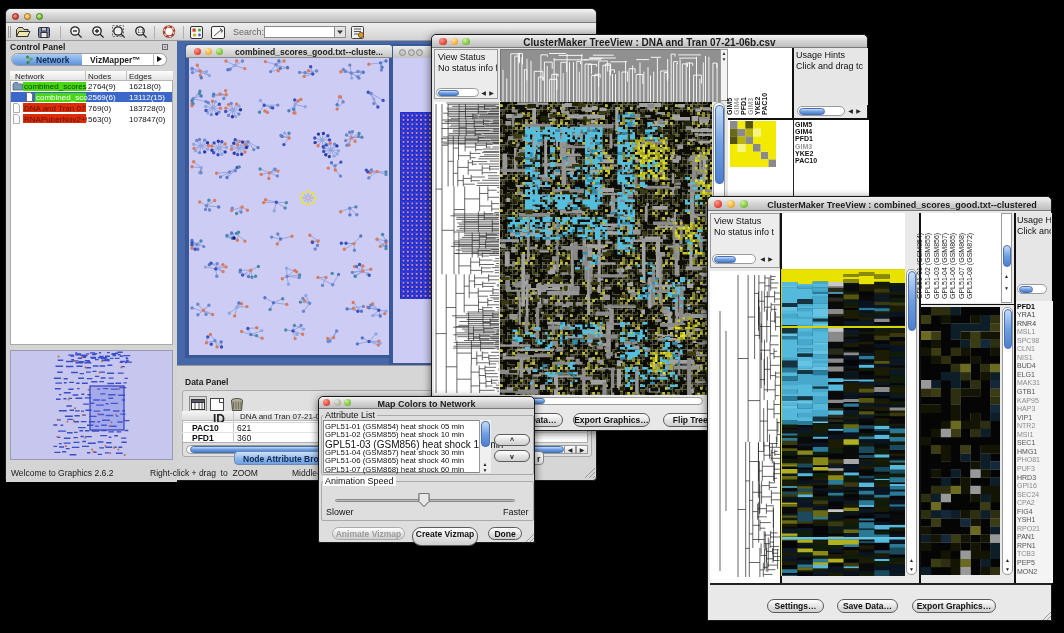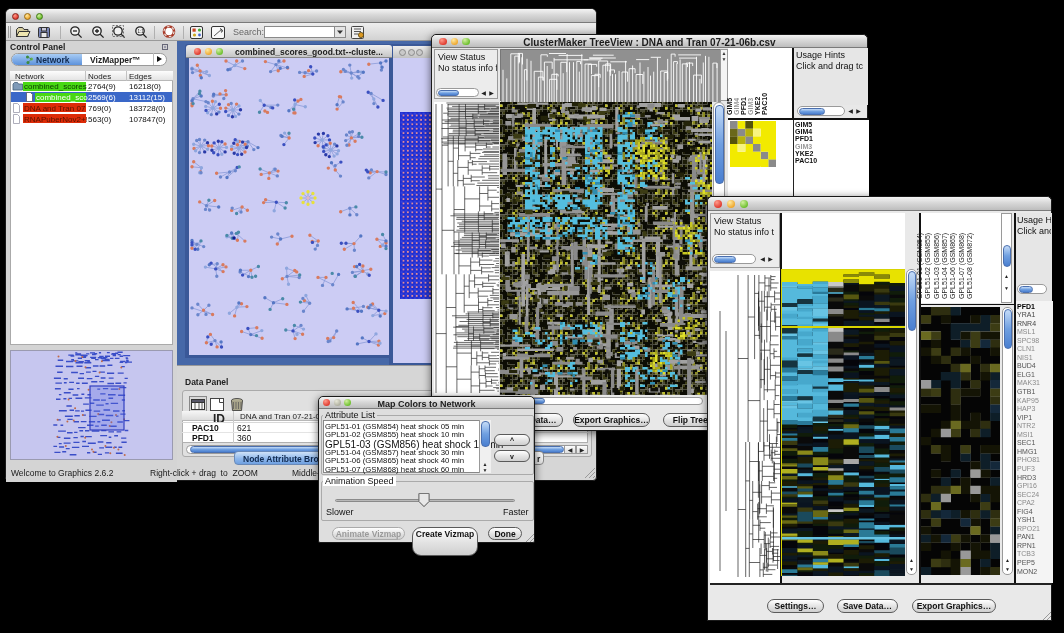--- a/index.html
+++ b/index.html
@@ -328,31 +328,32 @@
       <div class="abs" style="left:4px;top:79px;font-size:9px;color:#111;background:#ffffff;z-index:3;padding:0 2px;">Animation Speed</div>
       <div class="abs" style="left:2px;top:84px;width:213px;height:40px;border:1px solid #aaa;border-radius:2px;"></div>
       <div class="abs" style="left:16px;top:101.5px;width:180px;height:3px;background:linear-gradient(#9a9a9a,#d8d8d8);border:1px solid #8a8a8a;border-radius:2px;"></div>
       <svg class="abs" style="left:98px;top:95px" width="14" height="16" viewBox="0 0 14 16">
         <path d="M2 1.5h10v8l-5 5-5-5z" fill="linear-gradient(#fff,#ccc)" fill-opacity="1" stroke="#777" stroke-width="1"></path>
         <path d="M2 1.5h10v8l-5 5-5-5z" fill="#e8e8e8" stroke="#777" stroke-width="1"></path>
       </svg>
       <div class="abs" style="left:7px;top:110px;font-size:9px;color:#111;">Slower</div>
       <div class="abs" style="left:184px;top:110px;font-size:9px;color:#111;">Faster</div>
       <div class="btn" style="left:13px;top:130px;width:73px;height:13px;font-size:8.5px;line-height:12.5px;color:#9a9a9a;border-color:#aaa;">Animate Vizmap</div>
-      <div class="btn" style="left:93px;top:130px;width:66px;height:29px;font-size:8.5px;line-height:12.5px;">Create Vizmap</div>
+      <div class="btn" style="left:93px;top:130px;width:66px;height:19px;font-size:8.5px;line-height:12.5px;">Create Vizmap</div>
       <div class="btn" style="left:169px;top:130px;width:34px;height:13px;font-size:8.5px;line-height:12.5px;">Done</div>
       <svg class="abs" style="left:206px;top:136px" width="10" height="10">
         <path d="M9 1L1 9M9 5L5 9" stroke="#999" stroke-width="1"></path>
       </svg>
     </div>
     <div class="macwin" style="left:707px;top:196px;width:345px;height:425px;background:#e9e9e9;border-radius:5px 5px 0 0;">
       <div class="tbar" style="height:13.5px;"></div>
       <div class="tl" style="left:6px;top:3px;width:8px;height:8px;background:radial-gradient(circle at 35% 30%,#ff9a8a,#e03c30 70%);"></div>
       <div class="tl" style="left:19px;top:3px;width:8px;height:8px;background:radial-gradient(circle at 35% 30%,#ffe9a0,#efa930 70%);"></div>
       <div class="tl" style="left:32px;top:3px;width:8px;height:8px;background:radial-gradient(circle at 35% 30%,#d2f0a0,#6fc030 70%);"></div>
+      <div class="ttl" style="top:2.5px;left:45px;font-size:9px;">ClusterMaker TreeView : combined_scores_good.txt--clustered</div>
       <div class="panelbox" style="left:2px;top:16px;width:70px;height:55px;">
         <div class="ptext">View Status<br>No status info t</div>
       </div>
       <div class="scrtrack" style="left:4px;top:57px;width:44px;height:10px;"></div>
       <div class="scrthumb" style="left:6px;top:58.5px;width:22px;height:7px;"></div>
       <div class="arrbox" style="left:50px;top:58px;width:9px;height:9px;border:none;background:none;">◀</div>
       <div class="arrbox" style="left:58px;top:58px;width:9px;height:9px;border:none;background:none;">▶</div>
       <div class="abs" style="left:2px;top:74px;width:70px;height:312px;background:#fff;"><svg width="70" height="312" viewBox="0 0 70 312">
           <path stroke="#222" stroke-width="0.7" fill="none" d="M28 4V306M28 87.5H38.1M28 238.5H35.7M38.1 4V171M38.1 46H44.6M38.1 129.6H50M44.6 4V88.1M44.6 22.4H48.9M44.6 64.4H50M48.9 4V40.7M48.9 11.9H54.9M48.9 30.2H54.4M54.9 4V19.7M54.9 7H60.8M54.9 14.9H60.7M60.8 4V10M60.8 5.6H65.6M60.8 8.6H64.5M60.7 10V19.7M60.7 12H68.6M60.7 16.9H67.2M54.4 19.7V40.7M54.4 25.7H64.6M54.4 36.2H61.1M64.6 19.7V31.7M64.6 22H70M64.6 28H70M61.1 31.7V40.7M61.1 33.8H70M61.1 38.3H66.8M50 40.7V88.1M50 55.5H60.5M50 79.2H60.1M60.5 40.7V70.3M60.5 50.1H65.6M60.5 64.9H68.4M65.6 40.7V59.6M65.6 46.1H70M65.6 55.5H70M60.1 70.3V88.1M60.1 73.8H68.7M60.1 82.7H64M64 77.3V88.1M64 80.3H67.1M64 85.7H70M50 88.1V171M50 108.6H54.1M50 150.1H57.4M54.1 88.1V129.1M54.1 98.3H60.4M54.1 118.8H65.2M60.4 88.1V108.6M60.4 94.3H70M60.4 104.6H65.6M65.6 100.6V108.6M65.6 102H70M65.6 106H69.7M65.2 108.6V129.1M65.2 114.3H70M65.2 124.6H69.3M57.4 129.1V171M57.4 138.2H64M57.4 159.2H67M64 129.1V147.3M64 133.5H69.7M64 142.7H70M67 147.3V171M67 151.6H70M67 163.5H70M35.7 171V306M35.7 209.9H39.6M35.7 277.4H39.3M39.6 171V248.7M39.6 190.5H48.5M39.6 229.4H42.7M48.5 171V210M48.5 180.4H54M48.5 199.9H52.3M54 171V189.8M54 174.8H59.5M54 184.2H61.2M59.5 171V178.6M59.5 172.5H68.1M59.5 176.3H70M61.2 178.6V189.8M61.2 181.7H64.8M61.2 187.3H70M64.8 178.6V184.8M64.8 180.3H67.9M64.8 183.4H70M52.3 189.8V210M52.3 195.3H63.8M52.3 205.4H63.6M63.8 189.8V200.8M63.8 192.7H70M63.8 198.2H70M63.6 200.8V210M63.6 202.7H70M63.6 207.3H67.2M42.7 210V248.7M42.7 221.3H51.6M42.7 240.6H47.6M51.6 210V232.6M51.6 214.6H59.3M51.6 225.9H61.4M59.3 210V219.2M59.3 211.8H65.2M59.3 216.4H67M61.4 219.2V232.6M61.4 222.1H70M61.4 228.8H70M47.6 232.6V248.7M47.6 237.7H56.4M47.6 245.8H56.8M56.4 232.6V242.9M56.4 234.8H63.9M56.4 240H63.3M39.3 248.7V306M39.3 262.9H42.8M39.3 291.5H49.9M42.8 248.7V277M42.8 254.3H50M42.8 268.5H54.2M50 248.7V259.9M50 251.6H60.8M50 257.2H55.3M54.2 259.9V277M54.2 264.1H60.6M54.2 272.6H60.1M60.6 259.9V268.3M60.6 261.9H67.6M60.6 266H70M60.1 268.3V277M60.1 271.1H64M60.1 275.4H69.1M49.9 277V306M49.9 284.4H56.6M49.9 298.9H53.3M56.6 277V291.7M56.6 280.4H62.5M56.6 287.8H63M62.5 277V283.8M62.5 278.8H68.8M62.5 282.2H68.2M63 283.8V291.7M63 285.5H70M63 289.5H69.5M53.3 291.7V306M53.3 296.3H57.8M53.3 303.4H62.3M57.8 291.7V300.9M57.8 294.1H67.2M57.8 298.7H65.4M66.4 165.7V175.9M62.3 172.9V192.4M63.3 235.7V256.7M51.1 81.5V117.2M57.3 20.4V49.5M59.5 163.2V187.8M64.5 190.9V211M55.3 260.9V279.3M57.4 85.7V121.2M64.7 34.8V51.8M49.3 35.5V68M58.3 266.6V295.9M59 7.5V26.1M54.5 68.7V113.8M56.8 38.4V71.5M51.3 52.5V89.1M49.8 213.4V242M49.4 190.1V243.3M63.5 237.3V289.4M53.7 137.1V180M56.3 272.6V300.5M48.5 26.8V54.9M48.4 172V226.7M67.6 278.2V298M51.8 19.9V71.7M48.5 20.4V59.8M67.9 150.6V161.6M48.7 231.1V271.5M54.5 277.5V298.7M51.1 272.5V283.1M10 40V300M16 60V240"></path>
         </svg></div>

